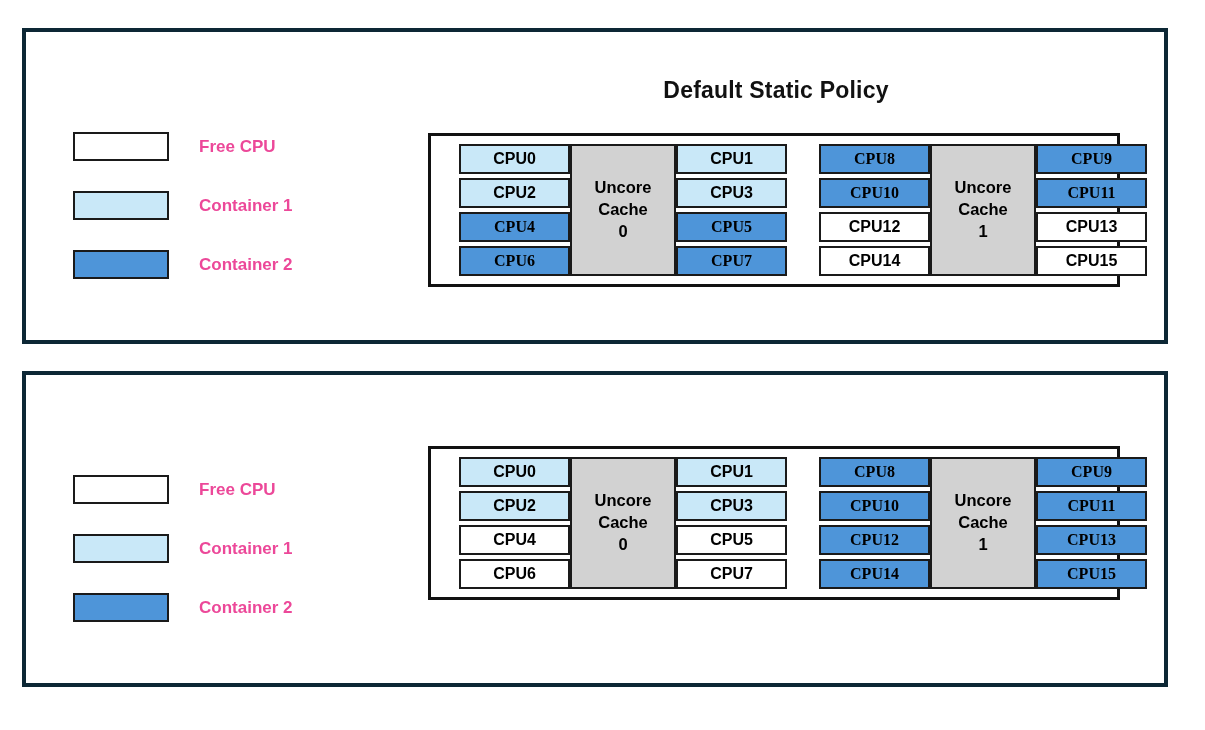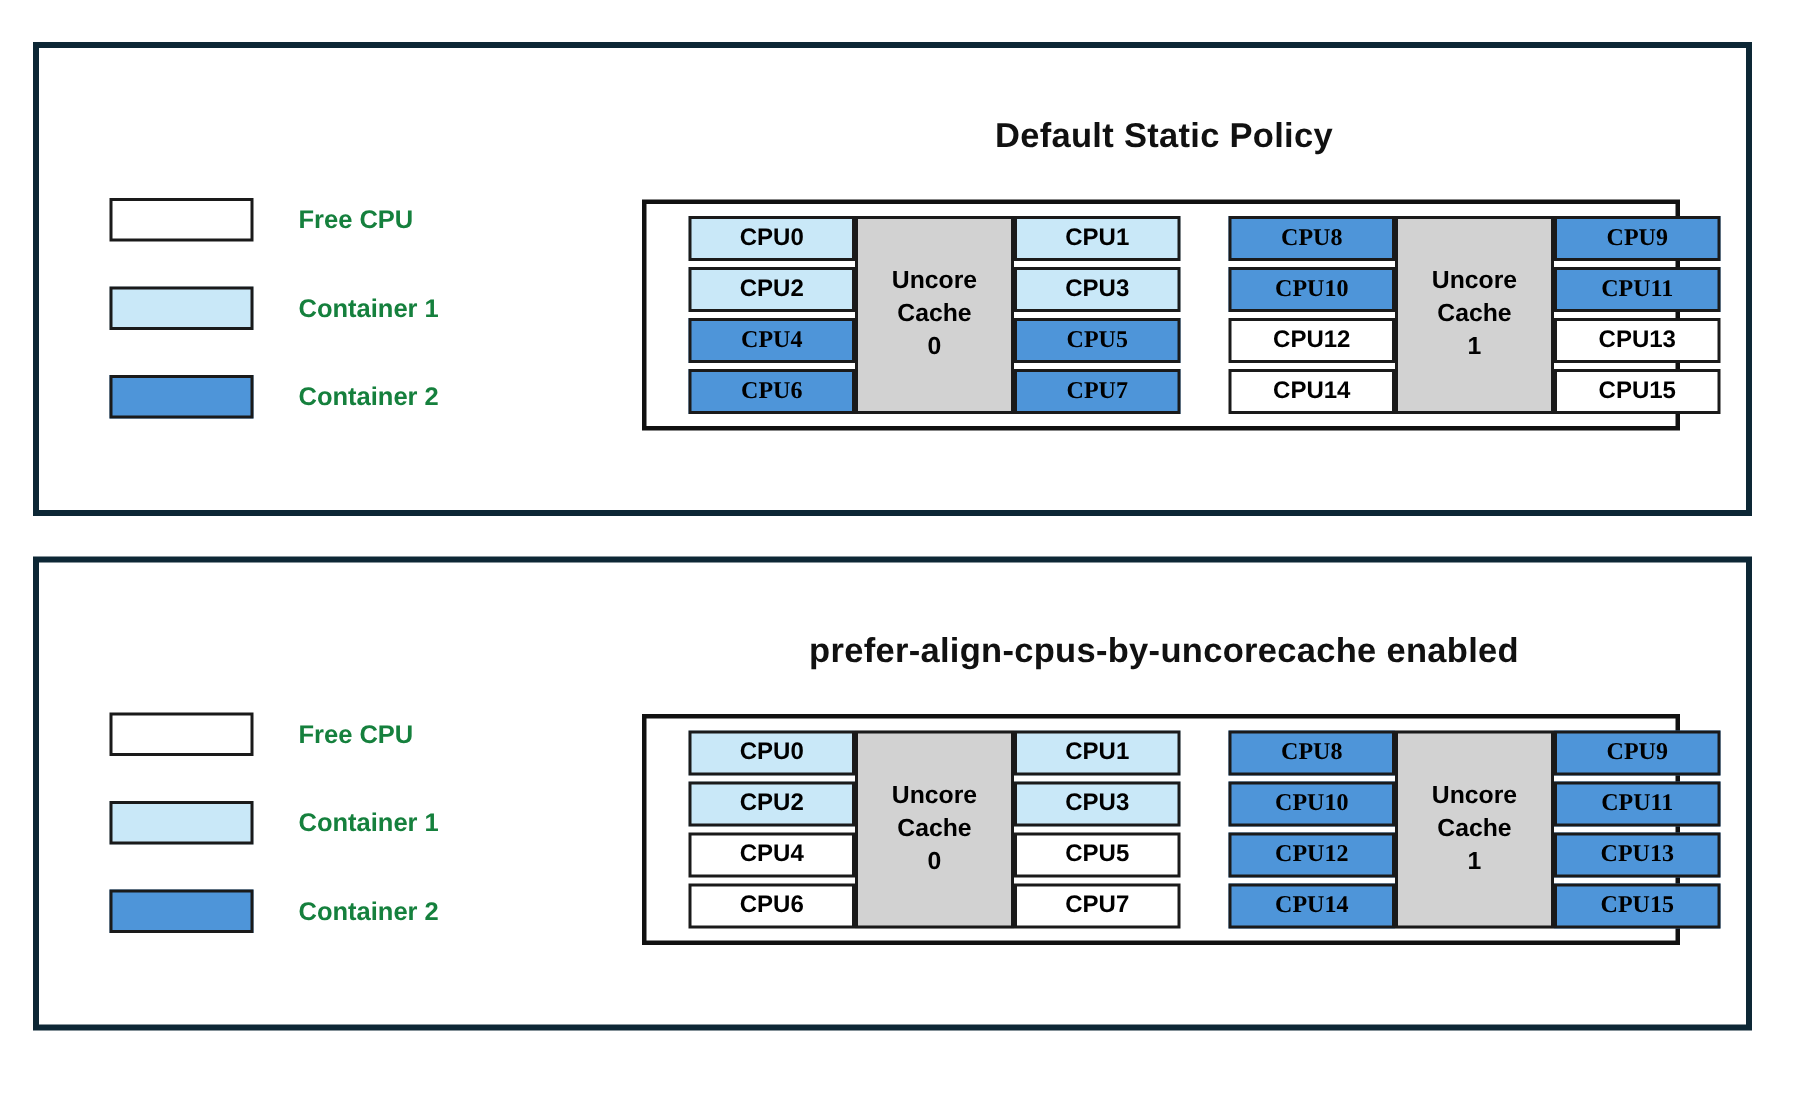--- a/index.html
+++ b/index.html
@@ -44,21 +44,21 @@
     border: 2px solid #1a1a1a;
     flex: 0 0 auto;
   }
   .swatch.free        { background: var(--free, #ffffff); }
   .swatch.container1  { background: var(--container1, #c9e8f8); }
   .swatch.container2  { background: var(--container2, #4e95d9); }
   .legend-label {
     margin-left: 30px;
     font-weight: bold;
     font-size: 17px;
-    color: #15803d;
+    color: #ec4899;
     white-space: nowrap;
   }
   
   .right-col {
     width: 696px;
     box-sizing: border-box;
     padding-top: 43px;
     flex: 0 0 auto;
   }
   .panel-title {
@@ -185,21 +185,20 @@
           <div class="legend-row">
             <span class="swatch container1"></span>
             <span class="legend-label">Container 1</span>
           </div>
           <div class="legend-row">
             <span class="swatch container2"></span>
             <span class="legend-label">Container 2</span>
           </div>
         </div>
     <div class="right-col">
-      <h2 class="panel-title">prefer-align-cpus-by-uncorecache enabled</h2>
       <div class="diagram">
             <div class="group">
               <div class="cpu container1" style="grid-area: 1 / 1;">CPU0</div>
               <div class="cpu container1" style="grid-area: 2 / 1;">CPU2</div>
               <div class="cpu free" style="grid-area: 3 / 1;">CPU4</div>
               <div class="cpu free" style="grid-area: 4 / 1;">CPU6</div>
               <div class="cache">
                 <span>Uncore</span>
                 <span>Cache</span>
                 <span>0</span>

